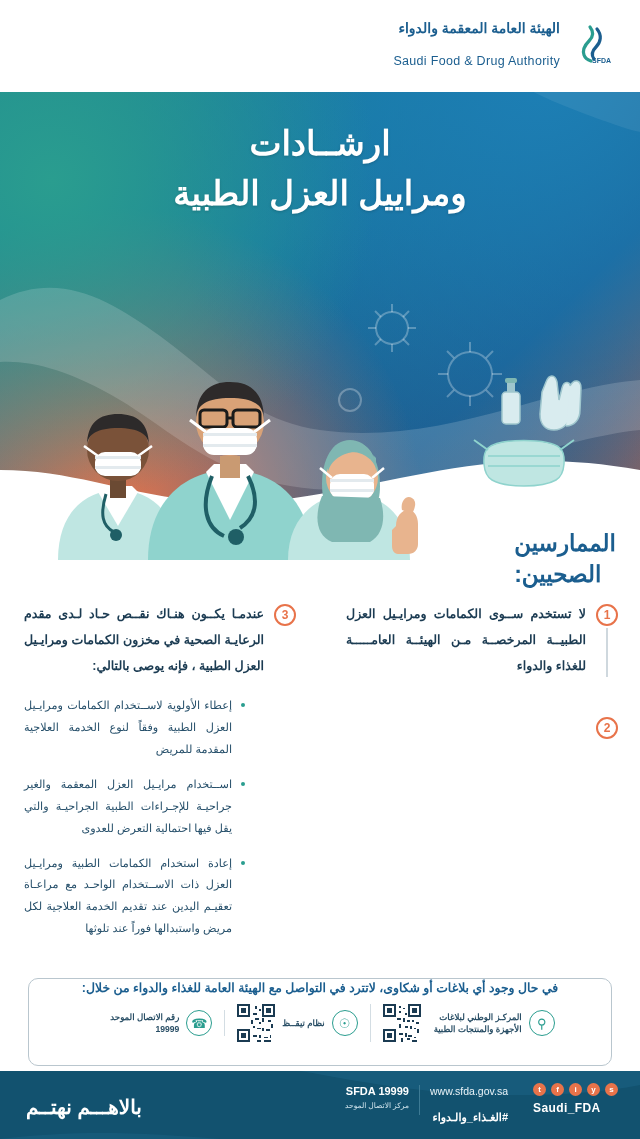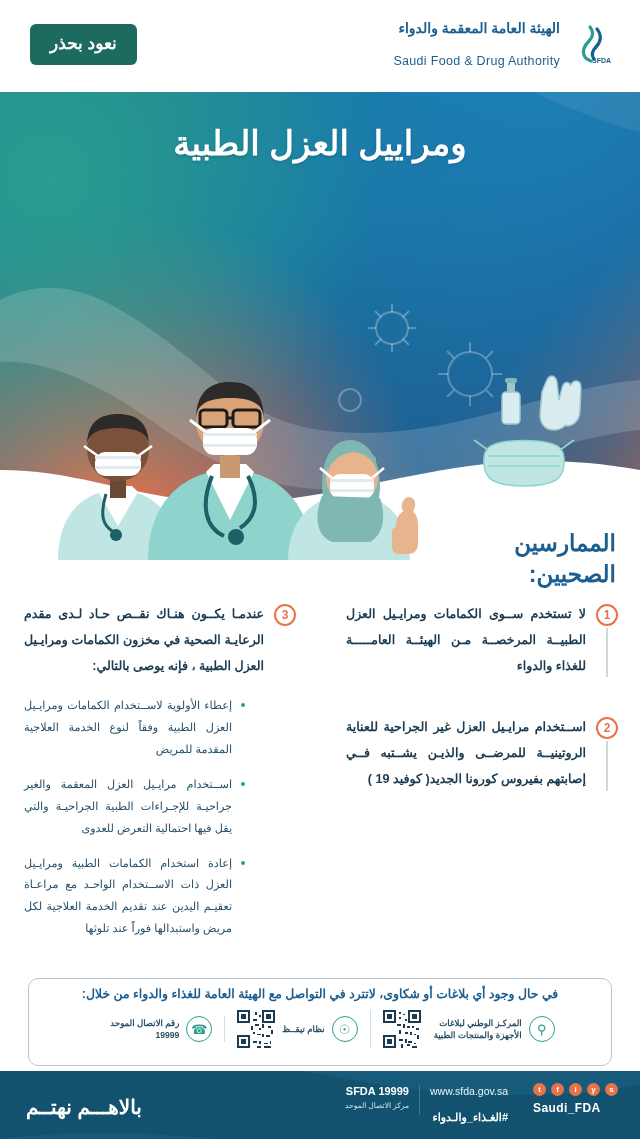--- a/index.html
+++ b/index.html
@@ -62,21 +62,21 @@
     text-align:center; color:#fff;
     font-size:34px; font-weight:bold; line-height:1.42;
     direction:rtl; letter-spacing:0.5px;
     text-shadow:0 1px 3px rgba(0,0,0,0.18);
   }
   .hero-title div { padding:1px 0; }
 
   .practitioners {
     position:absolute; right:24px; top:528px; z-index:16;
     color:#1b5e8f; font-weight:bold; font-size:23px;
-    line-height:1.35; direction:rtl; text-align:right;
+    line-height:1.35; direction:rtl; text-align:left;
   }
 
   
   .people { position:absolute; left:40px; top:330px; z-index:12; }
   .icons-right { position:absolute; right:40px; top:370px; z-index:12; }
 
   
   .content {
     position:absolute; top:596px; left:0; width:640px; height:380px; z-index:20;
   }
@@ -111,21 +111,21 @@
   }
 
   
   .contact {
     position:absolute; left:28px; top:978px; width:584px; height:88px;
     border:1px solid #b9c6ce; border-radius:10px; z-index:22;
     background:#fff;
   }
   .contact-title {
     text-align:center; color:#1b5e8f; font-size:12.4px; font-weight:bold;
-    direction:rtl; margin-top:7px;
+    direction:rtl; margin-top:1px;
   }
   .contact-row {
     display:flex; direction:rtl; justify-content:center;
     align-items:center; gap:0; margin-top:9px;
   }
   .cgroup {
     display:flex; align-items:center; gap:7px;
     padding:0 12px; direction:rtl;
   }
   .cgroup + .cgroup { border-right:1px solid #d3dde3; }
@@ -287,30 +287,30 @@
   </g>
 
   <g>
     <path d="M38,78 C50,68 98,68 110,78 C116,84 116,104 106,110 C92,118 56,118 42,110 C32,104 32,84 38,78 Z" fill="#bfe6e2" stroke="#8fd3cd" stroke-width="1.5"></path>
     <path d="M38,86 L110,86 M38,96 L110,96" stroke="#8fd3cd" stroke-width="1.5"></path>
     <path d="M38,80 L24,70 M110,80 L124,70" stroke="#8fd3cd" stroke-width="2" fill="none"></path>
   </g>
 </svg>
 
 <div class="hero-title">
+  <div>ارشــادات</div>
   <div>ومراييل العزل الطبية</div>
 </div>
 
 <div class="practitioners">
   <div>الممارسين</div>
   <div>الصحيين:</div>
 </div>
 
 <div class="header">
-  <div class="badge">نعود بحذر</div>
   <div class="sfda-logo">
     <div class="sfda-logo-text">
       <div class="sfda-ar">الهيئة العامة المعقمة والدواء</div>
       <div class="sfda-en">Saudi Food &amp; Drug Authority</div>
     </div>
     <div class="sfda-mark">
       <svg width="42" height="42" viewBox="0 0 42 42">
         <path d="M20,4 C24,9 23,14 19,18 C15,22 12,26 14,32 C15,35 18,37 21,38" fill="none" stroke="#2a9d8f" stroke-width="3.2" stroke-linecap="round"></path>
         <path d="M27,6 C32,12 31,19 26,24 C22,28 21,32 24,36" fill="none" stroke="#1b5e8f" stroke-width="3.2" stroke-linecap="round"></path>
         <text x="22" y="40" font-size="7" fill="#1b5e8f" font-family="Liberation Sans, sans-serif" font-weight="bold">SFDA</text>
@@ -323,21 +323,20 @@
 
   <div class="col-right">
     <div class="item">
       <div class="num">1</div>
       <div class="rule"></div>
       <p>لا تستخدم ســوى الكمامات ومرايـيل العزل الطبيــة المرخصــة مـن الهيئــة العامـــــة للغذاء والدواء</p>
     </div>
     <div class="item">
       <div class="num">2</div>
       <div class="rule"></div>
-      <p>اســتخدام مرايـيل العزل غير الجراحية للعناية الروتينيــة للمرضــى والذيـن يشــتبه فــي إصابتهم بفيروس كورونا الجديد( كوفيد 19 )</p>
     </div>
   </div>
 
   <div class="col-left">
     <div class="item" style="padding-right:30px;">
       <div class="num">3</div>
       <p>عندمـا يكــون هنـاك نقــص حـاد لـدى مقدم الرعايـة الصحية  في مخزون الكمامات ومرايـيل العزل الطبية ، فإنه يوصى بالتالي:</p>
       <ul class="bullets">
         <li>إعطاء الأولوية لاســتخدام الكمامات ومرايـيل العزل الطبية وفقاً لنوع الخدمة العلاجية المقدمة للمريض</li>
         <li>اســتخدام مرايـيل العزل المعقمة والغير جراحيـة للإجـراءات الطبية الجراحيـة والتي  يقل فيها احتمالية التعرض للعدوى</li>

